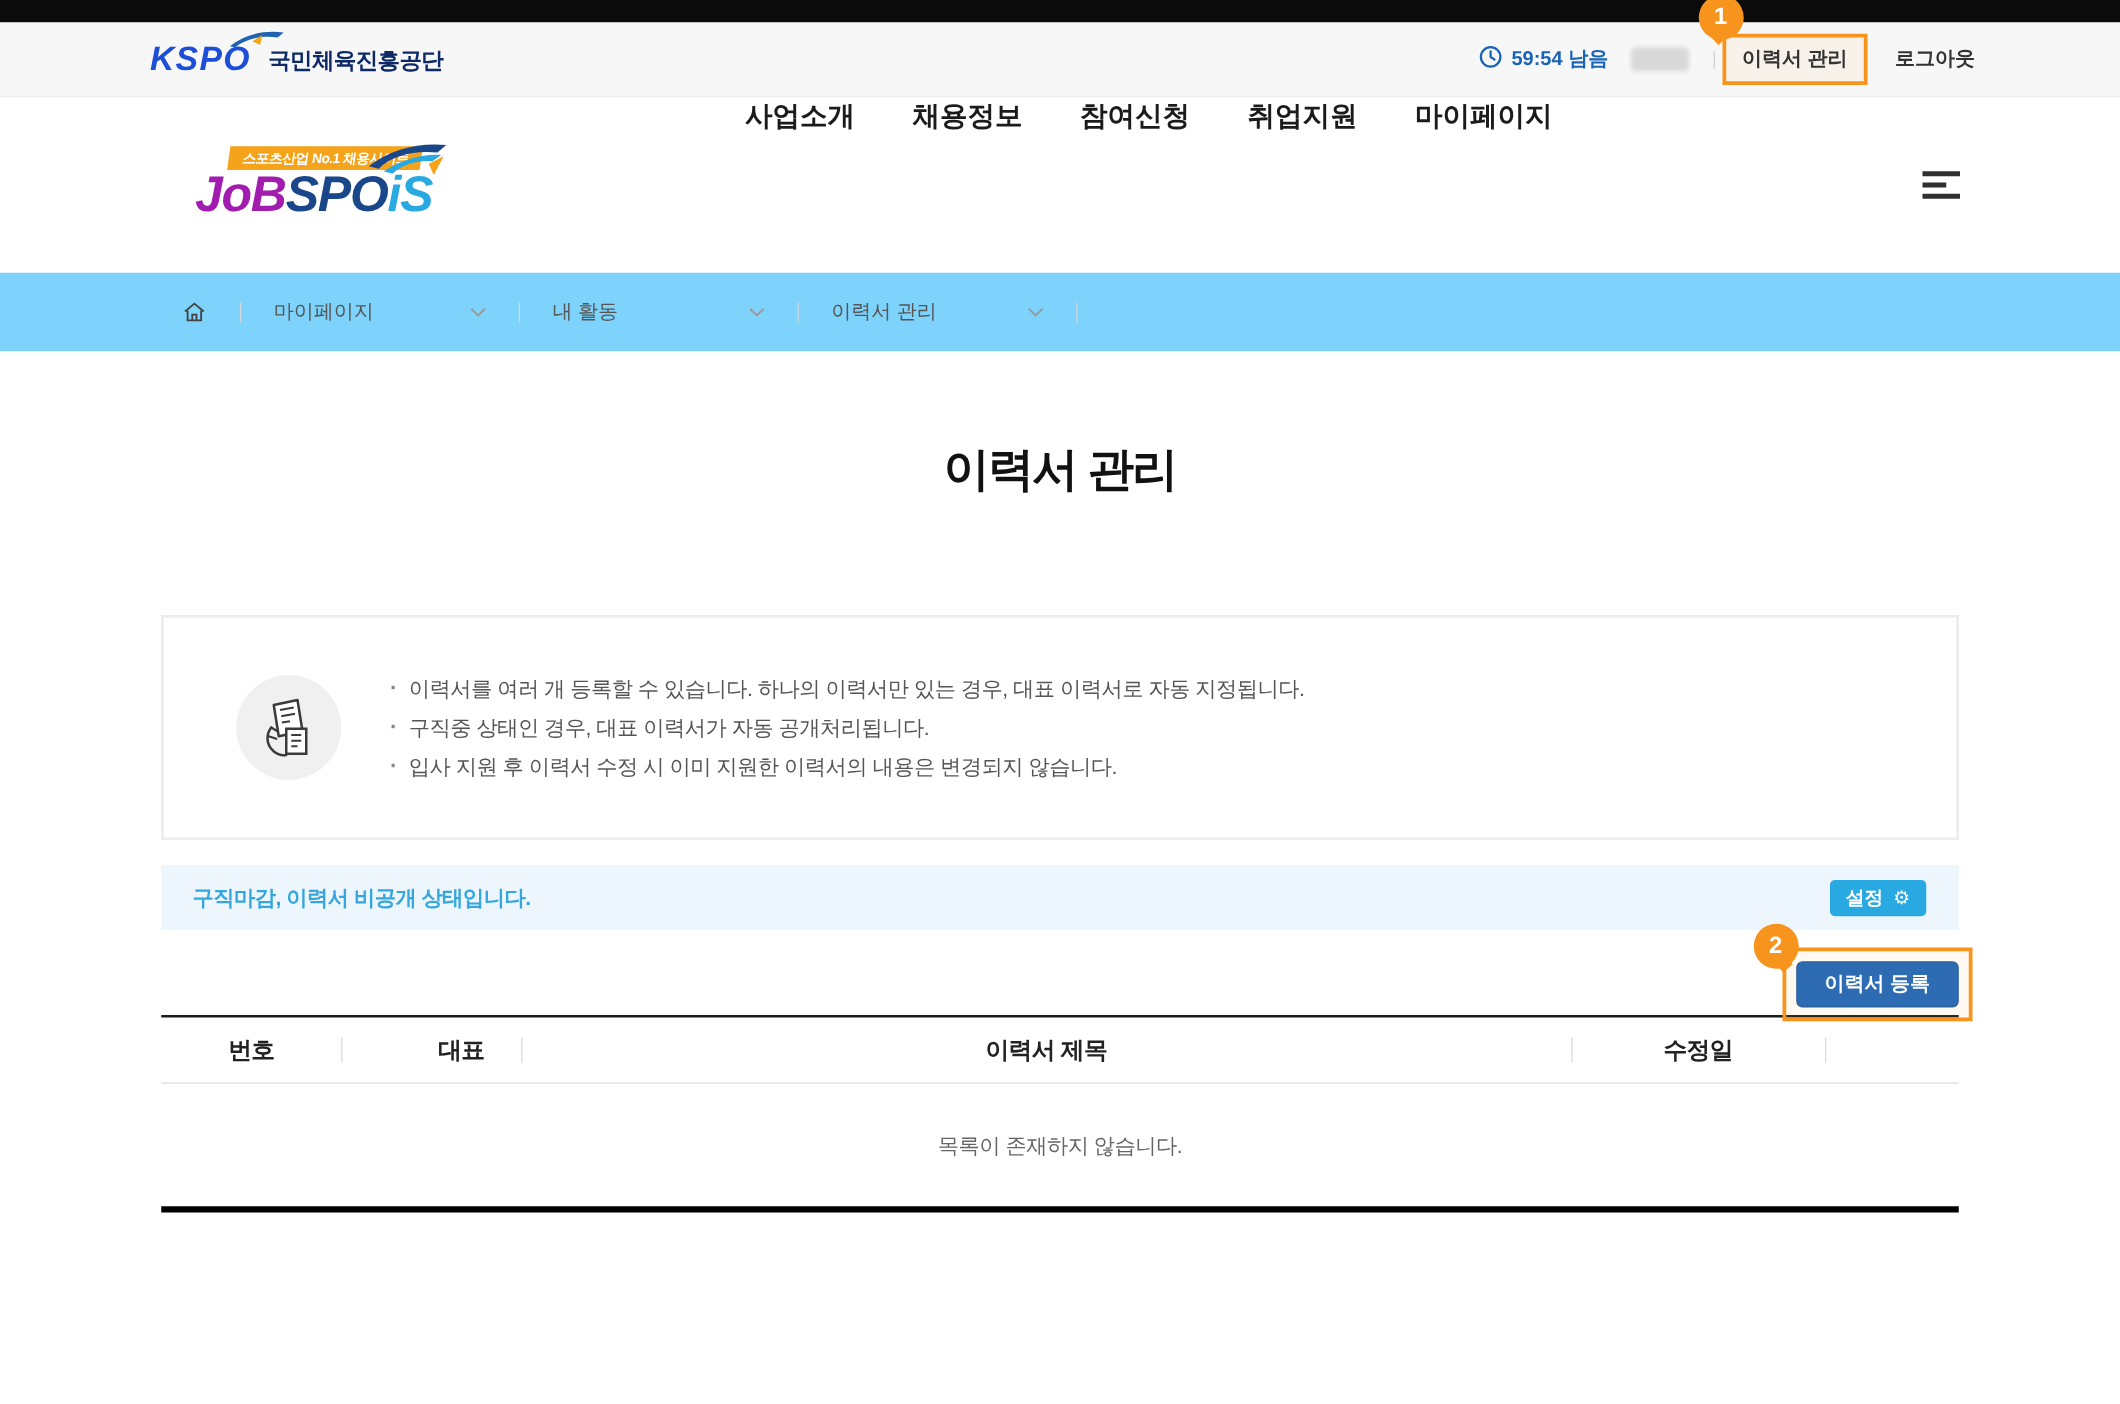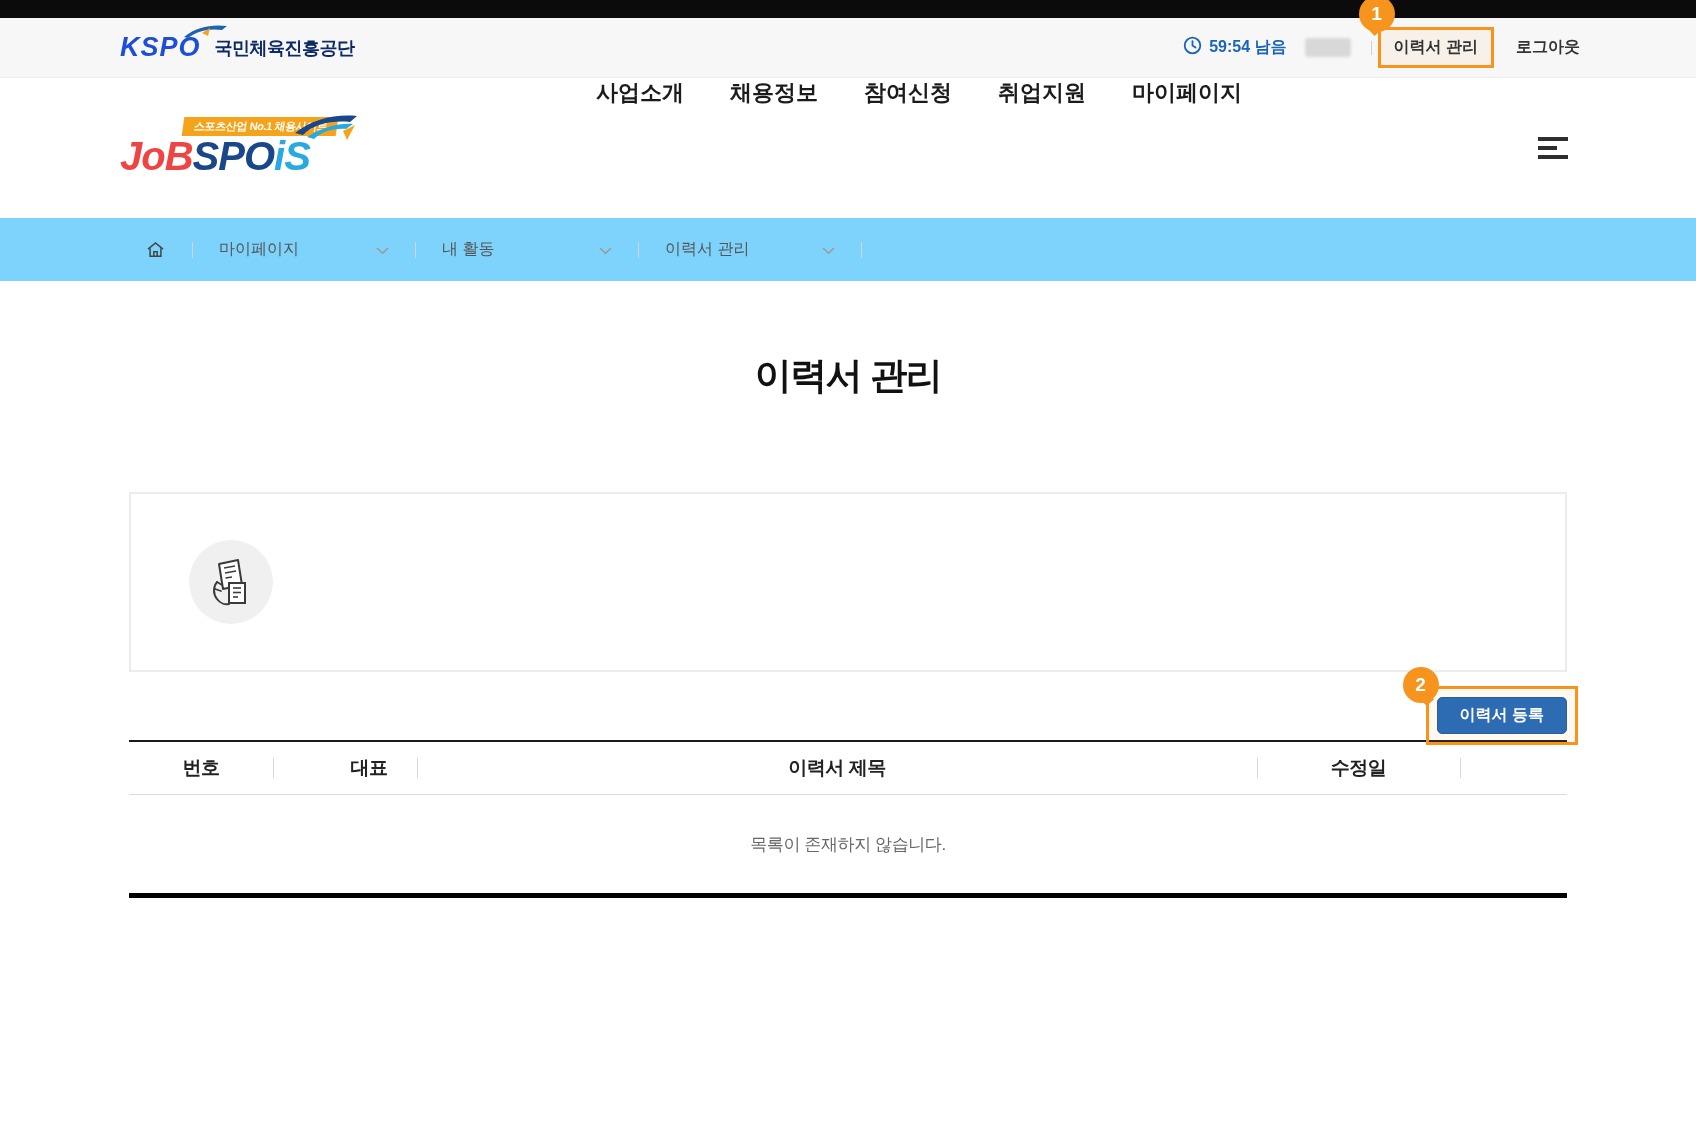--- a/index.html
+++ b/index.html
@@ -36,21 +36,21 @@
   .badge-1::after { bottom:-2px; left:11px; }
   .badge-2 { top:-22px; left:-26px; }
   .badge-2::after { bottom:-1px; right:7px; }
 
   
   .siteheader { position:relative; height:140px; background:#fff; }
   .logo { position:absolute; left:120px; top:50%; transform:translateY(-50%); width:225px; height:62px; }
   .logo-tagline { position:absolute; left:63px; top:0; background:#f5a31a; color:#fff; font-size:11px; font-weight:700;
                   padding:2px 9px 2px 11px; transform:skewX(-8deg); letter-spacing:-0.4px; white-space:nowrap; }
   .logo-word { position:absolute; left:0; bottom:0; font-size:40px; font-weight:800; font-style:italic; letter-spacing:-1px; white-space:nowrap; }
-  .lg-job { color:#ef4444; } .lg-spo { color:#1a4789; } .lg-is { color:#29a9e1; }
+  .lg-job { color:#a21caf;margin-left:36px; } .lg-spo { color:#1a4789; } .lg-is { color:#29a9e1; }
   .logo-swoosh { position:absolute; right:-14px; top:-4px; }
 
   .mainnav { position:absolute; left:596px; top:0; height:100%; display:flex; align-items:flex-start; gap:46px; }
   .nav-item { width:88px; text-align:center; font-size:22px; font-weight:800; color:#1b1b1b; cursor:pointer; white-space:nowrap; }
   .hamburger { position:absolute; right:128px; top:50%; transform:translateY(-50%); width:30px; height:22px; cursor:pointer; }
   .hamburger span { display:block; height:3.6px; background:#2f2f2f; margin-bottom:5.4px; }
   .hamburger span:nth-child(2) { width:19px; }
   .hamburger span:nth-child(3) { margin-bottom:0; }
 
   
@@ -215,22 +215,34 @@
           <line x1="18" y1="17" x2="29" y2="15" stroke="#3a3a3a" stroke-width="1.6"></line>
           <line x1="18.5" y1="22" x2="25" y2="21" stroke="#3a3a3a" stroke-width="1.6"></line>
           <rect x="22" y="27" width="16" height="20" fill="#fff" stroke="#3a3a3a" stroke-width="2"></rect>
           <line x1="26" y1="32" x2="34" y2="32" stroke="#3a3a3a" stroke-width="1.6"></line>
           <line x1="26" y1="36.5" x2="34" y2="36.5" stroke="#3a3a3a" stroke-width="1.6"></line>
           <line x1="26" y1="41" x2="31" y2="41" stroke="#3a3a3a" stroke-width="1.6"></line>
           <path d="M10,26 c-4,5 -4,12 0,17 c3,4 8,6 12,5" fill="none" stroke="#3a3a3a" stroke-width="2" stroke-linecap="round"></path>
           <path d="M10,26 l5,3 M8,33 l6,2" fill="none" stroke="#3a3a3a" stroke-width="1.8" stroke-linecap="round"></path>
         </svg>
       </div>
-    </div>
-
+      <ul class="info-bullets">
+        <li>이력서를 여러 개 등록할 수 있습니다. 하나의 이력서만 있는 경우, 대표 이력서로 자동 지정됩니다.</li>
+        <li>구직중 상태인 경우, 대표 이력서가 자동 공개처리됩니다.</li>
+        <li>입사 지원 후 이력서 수정 시 이미 지원한 이력서의 내용은 변경되지 않습니다.</li>
+      </ul>
+    </div>
+
+    <div class="status-bar">
+      <span class="status-msg">구직마감, 이력서 비공개 상태입니다.</span>
+      <button class="settings-btn">
+        <span>설정</span>
+        <span class="gear-glyph">⚙</span>
+      </button>
+    </div>
 
     <div class="actions-row">
       <div class="anno-box anno2">
         <span class="anno-badge badge-2">
           <span>2</span>
         </span>
         <button class="register-btn">이력서 등록</button>
       </div>
     </div>
 

